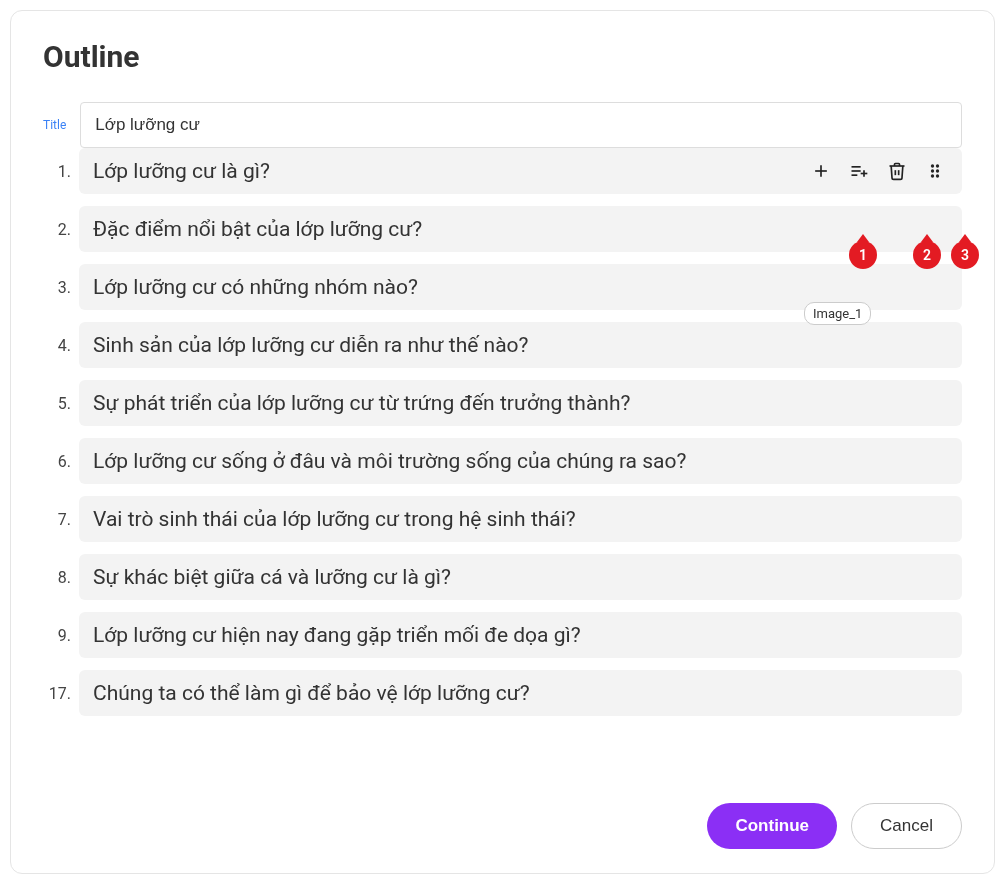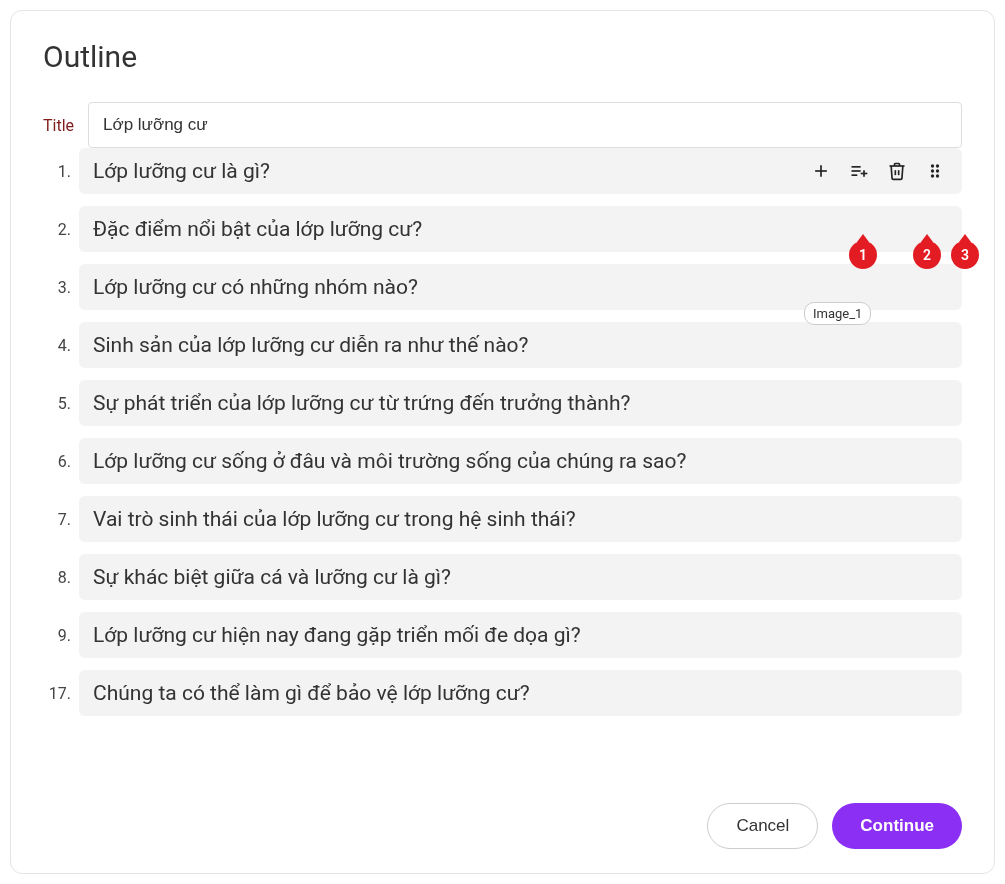--- a/index.html
+++ b/index.html
@@ -13,32 +13,32 @@
   .modal {
     position: absolute;
     top: 10px; left: 10px; right: 10px; bottom: 10px;
     border: 1px solid #e5e5e5;
     border-radius: 12px;
     background: #fff;
     padding: 28px 32px;
   }
   .page-title {
     font-size: 30px;
-    font-weight: 400;
+    font-weight: 700;
     color: #333;
     margin-bottom: 28px;
   }
   .title-row {
     display: flex;
     align-items: center;
     gap: 14px;
   }
   .title-label {
-    font-size: 16px;
-    color: #7f1d1d;
+    font-size: 12px;
+    color: #3b82f6;
   }
   .title-input {
     flex: 1;
     height: 46px;
     border: 1px solid #ddd;
     border-radius: 4px;
     padding: 0 14px;
     font-size: 17px;
     color: #333;
   }
@@ -271,16 +271,16 @@
     </li>
   </ul>
 
   <div class="callout" style="top:230px; left:838px;">1</div>
   <div class="callout" style="top:230px; left:902px;">2</div>
   <div class="callout" style="top:230px; left:940px;">3</div>
 
   <div class="tooltip" style="top:291px; left:793px;">Image_1</div>
 
   <div class="footer">
+    <button class="btn btn-primary" style="background:#8b2ff5;">Continue</button>
     <button class="btn btn-secondary">Cancel</button>
-    <button class="btn btn-primary" style="background:#8b2ff5;">Continue</button>
   </div>
 </div>
 
 </body></html>

